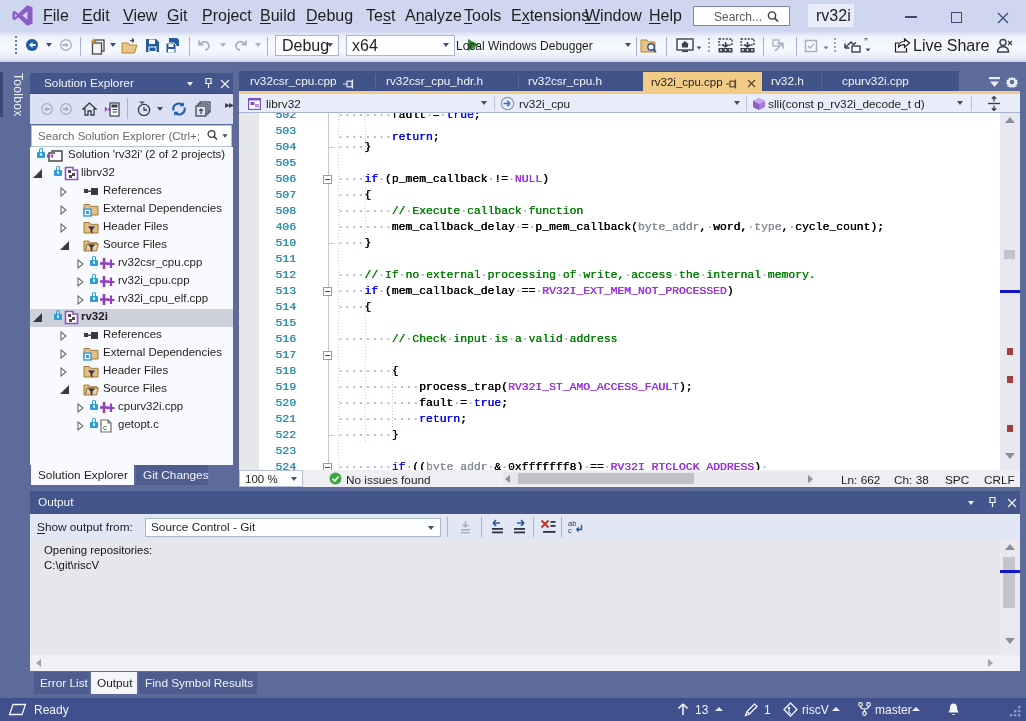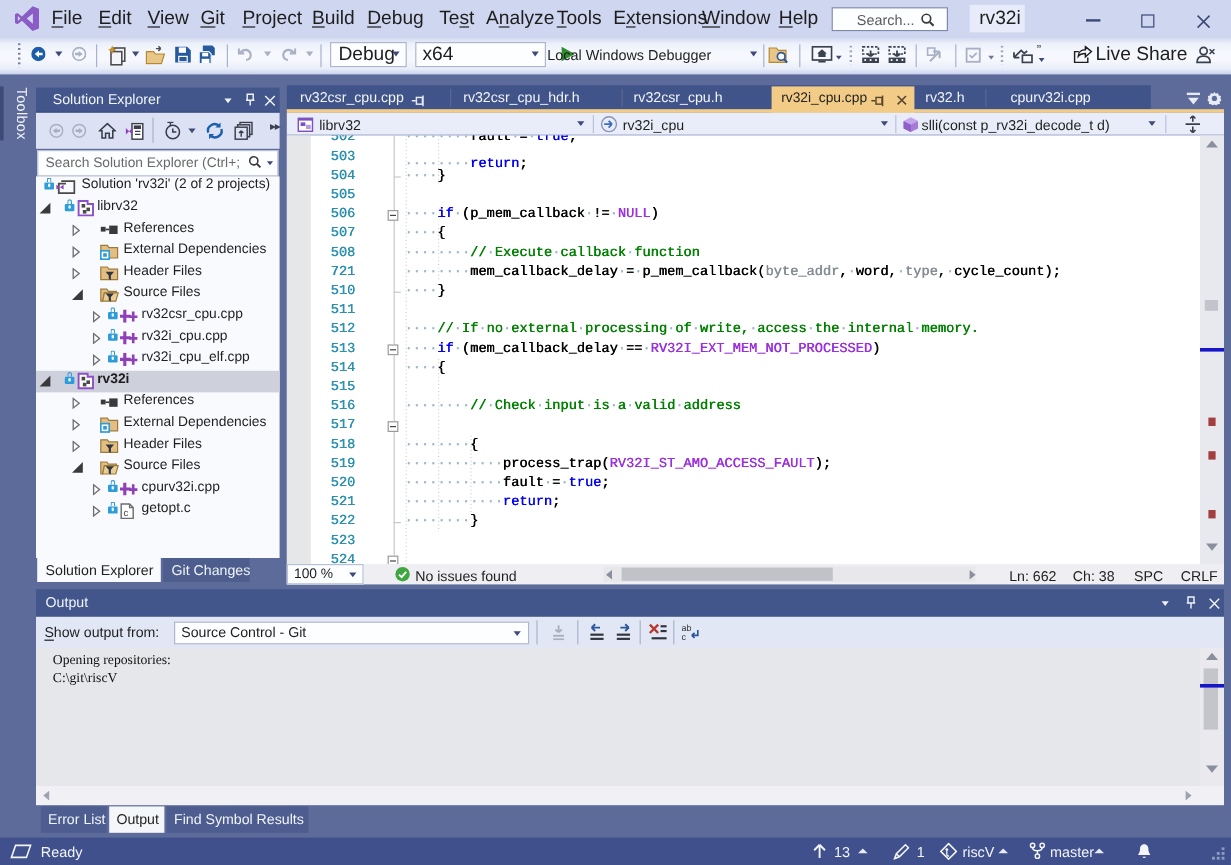--- a/index.html
+++ b/index.html
@@ -6,21 +6,21 @@
 body{position:relative;background:#5C6B99;font-family:"Liberation Sans",sans-serif;color:#1E1E1E;
  -webkit-font-smoothing:antialiased}
 .abs{position:absolute}
 .t12{font-size:16px;line-height:14px}
 .t11{font-size:11.8px;line-height:13px}
 u{text-decoration:underline;text-underline-offset:2px;text-decoration-thickness:1px}
 .sep{position:absolute;width:1px;background:#A8B1D0}
 .dd{position:absolute;width:0;height:0;border-left:3.5px solid transparent;border-right:3.5px solid transparent;border-top:4px solid #3E4A78}
 .ddw{border-top-color:#F0F2F8}
 .combo{position:absolute;background:#FDFEFF;border:1px solid #AEB6CE}
-.mono{font-family:Liberation Serif, serif}
+.mono{font-family:Liberation Sans, sans-serif}
 .w{color:#9FB8CC}
 .k{color:#0000F0}
 .m{color:#9B30DD}
 .c{color:#008000}
 .p{color:#848C94}
 .cl{position:absolute;left:98px;white-space:pre;font-family:"Liberation Mono",monospace;font-size:11.4px;line-height:16px;color:#000;text-shadow:0.35px 0 0 currentColor}
 .ln{position:absolute;left:21px;width:36px;text-align:right;font-family:"Liberation Mono",monospace;font-size:11.4px;line-height:16px;color:#2B91AF;text-shadow:0.3px 0 0 currentColor}
 .fold{position:absolute;left:84px;width:9px;height:9px;background:#fff;border:1px solid #9A9A9A}
 .fold:after{content:"";position:absolute;left:1px;right:1px;top:3px;height:1px;background:#444}
 .guide{position:absolute;width:1px;background-image:linear-gradient(180deg,#C4C9D2 0 1px,transparent 1px 3px);background-size:1px 3px}
@@ -456,21 +456,21 @@
 <div class="cl" style="top:16px"><span class="w">········</span><span class="k">return</span>;</div>
 <div class="ln" style="top:26px">504</div>
 <div class="cl" style="top:26px"><span class="w">····</span>}</div>
 <div class="ln" style="top:42px">505</div>
 <div class="ln" style="top:58px">506</div>
 <div class="cl" style="top:58px"><span class="w">····</span><span class="k">if</span><span class="w">·</span>(p_mem_callback<span class="w">·</span>!=<span class="w">·</span><span class="m">NULL</span>)</div>
 <div class="ln" style="top:74px">507</div>
 <div class="cl" style="top:74px"><span class="w">····</span>{</div>
 <div class="ln" style="top:90px">508</div>
 <div class="cl" style="top:90px"><span class="w">········</span><span class="c">//</span><span class="w">·</span><span class="c">Execute</span><span class="w">·</span><span class="c">callback</span><span class="w">·</span><span class="c">function</span></div>
-<div class="ln" style="top:106px">721</div>
+<div class="ln" style="top:106px">406</div>
 <div class="cl" style="top:106px"><span class="w">········</span>mem_callback_delay<span class="w">·</span>=<span class="w">·</span>p_mem_callback(<span class="p">byte_addr</span>,<span class="w">·</span>word,<span class="w">·</span><span class="p">type</span>,<span class="w">·</span>cycle_count);</div>
 <div class="ln" style="top:122px">510</div>
 <div class="cl" style="top:122px"><span class="w">····</span>}</div>
 <div class="ln" style="top:138px">511</div>
 <div class="ln" style="top:154px">512</div>
 <div class="cl" style="top:154px"><span class="w">····</span><span class="c">//</span><span class="w">·</span><span class="c">If</span><span class="w">·</span><span class="c">no</span><span class="w">·</span><span class="c">external</span><span class="w">·</span><span class="c">processing</span><span class="w">·</span><span class="c">of</span><span class="w">·</span><span class="c">write,</span><span class="w">·</span><span class="c">access</span><span class="w">·</span><span class="c">the</span><span class="w">·</span><span class="c">internal</span><span class="w">·</span><span class="c">memory.</span></div>
 <div class="ln" style="top:170px">513</div>
 <div class="cl" style="top:170px"><span class="w">····</span><span class="k">if</span><span class="w">·</span>(mem_callback_delay<span class="w">·</span>==<span class="w">·</span><span class="m">RV32I_EXT_MEM_NOT_PROCESSED</span>)</div>
 <div class="ln" style="top:186px">514</div>
 <div class="cl" style="top:186px"><span class="w">····</span>{</div>
@@ -483,20 +483,21 @@
 <div class="ln" style="top:266px">519</div>
 <div class="cl" style="top:266px"><span class="w">············</span>process_trap(<span class="m">RV32I_ST_AMO_ACCESS_FAULT</span>);</div>
 <div class="ln" style="top:282px">520</div>
 <div class="cl" style="top:282px"><span class="w">············</span>fault<span class="w">·</span>=<span class="w">·</span><span class="k">true</span>;</div>
 <div class="ln" style="top:298px">521</div>
 <div class="cl" style="top:298px"><span class="w">············</span><span class="k">return</span>;</div>
 <div class="ln" style="top:314px">522</div>
 <div class="cl" style="top:314px"><span class="w">········</span>}</div>
 <div class="ln" style="top:330px">523</div>
 <div class="ln" style="top:346px">524</div>
+<div class="cl" style="top:346px"><span class="w">········</span><span class="k">if</span><span class="w">·</span>((<span class="p">byte_addr</span><span class="w">·</span>&amp;<span class="w">·</span>0xfffffff8)<span class="w">·</span>==<span class="w">·</span><span class="m">RV32I_RTCLOCK_ADDRESS</span>)<span class="w">·</span></div>
 <div class="fold" style="top:61.5px"></div>
 <div class="fold" style="top:173.5px"></div>
 <div class="fold" style="top:237.5px"></div>
 <div class="fold" style="top:349.5px"></div>
 </div>
 <div class="abs" style="left:761px;top:42px;width:20px;height:357px;background:#E8E9EE"></div>
 <div class="abs" style="left:766px;top:46px;width:0;height:0;border-left:5px solid transparent;border-right:5px solid transparent;border-bottom:6px solid #8A8F9E"></div>
 <div class="abs" style="left:765px;top:179px;width:11px;height:9px;background:#C3C4CB"></div>
 <div class="abs" style="left:761px;top:219px;width:20px;height:3px;background:#1616C8"></div>
 <div class="abs" style="left:768px;top:277px;width:6px;height:7px;background:#A33E3E"></div>

